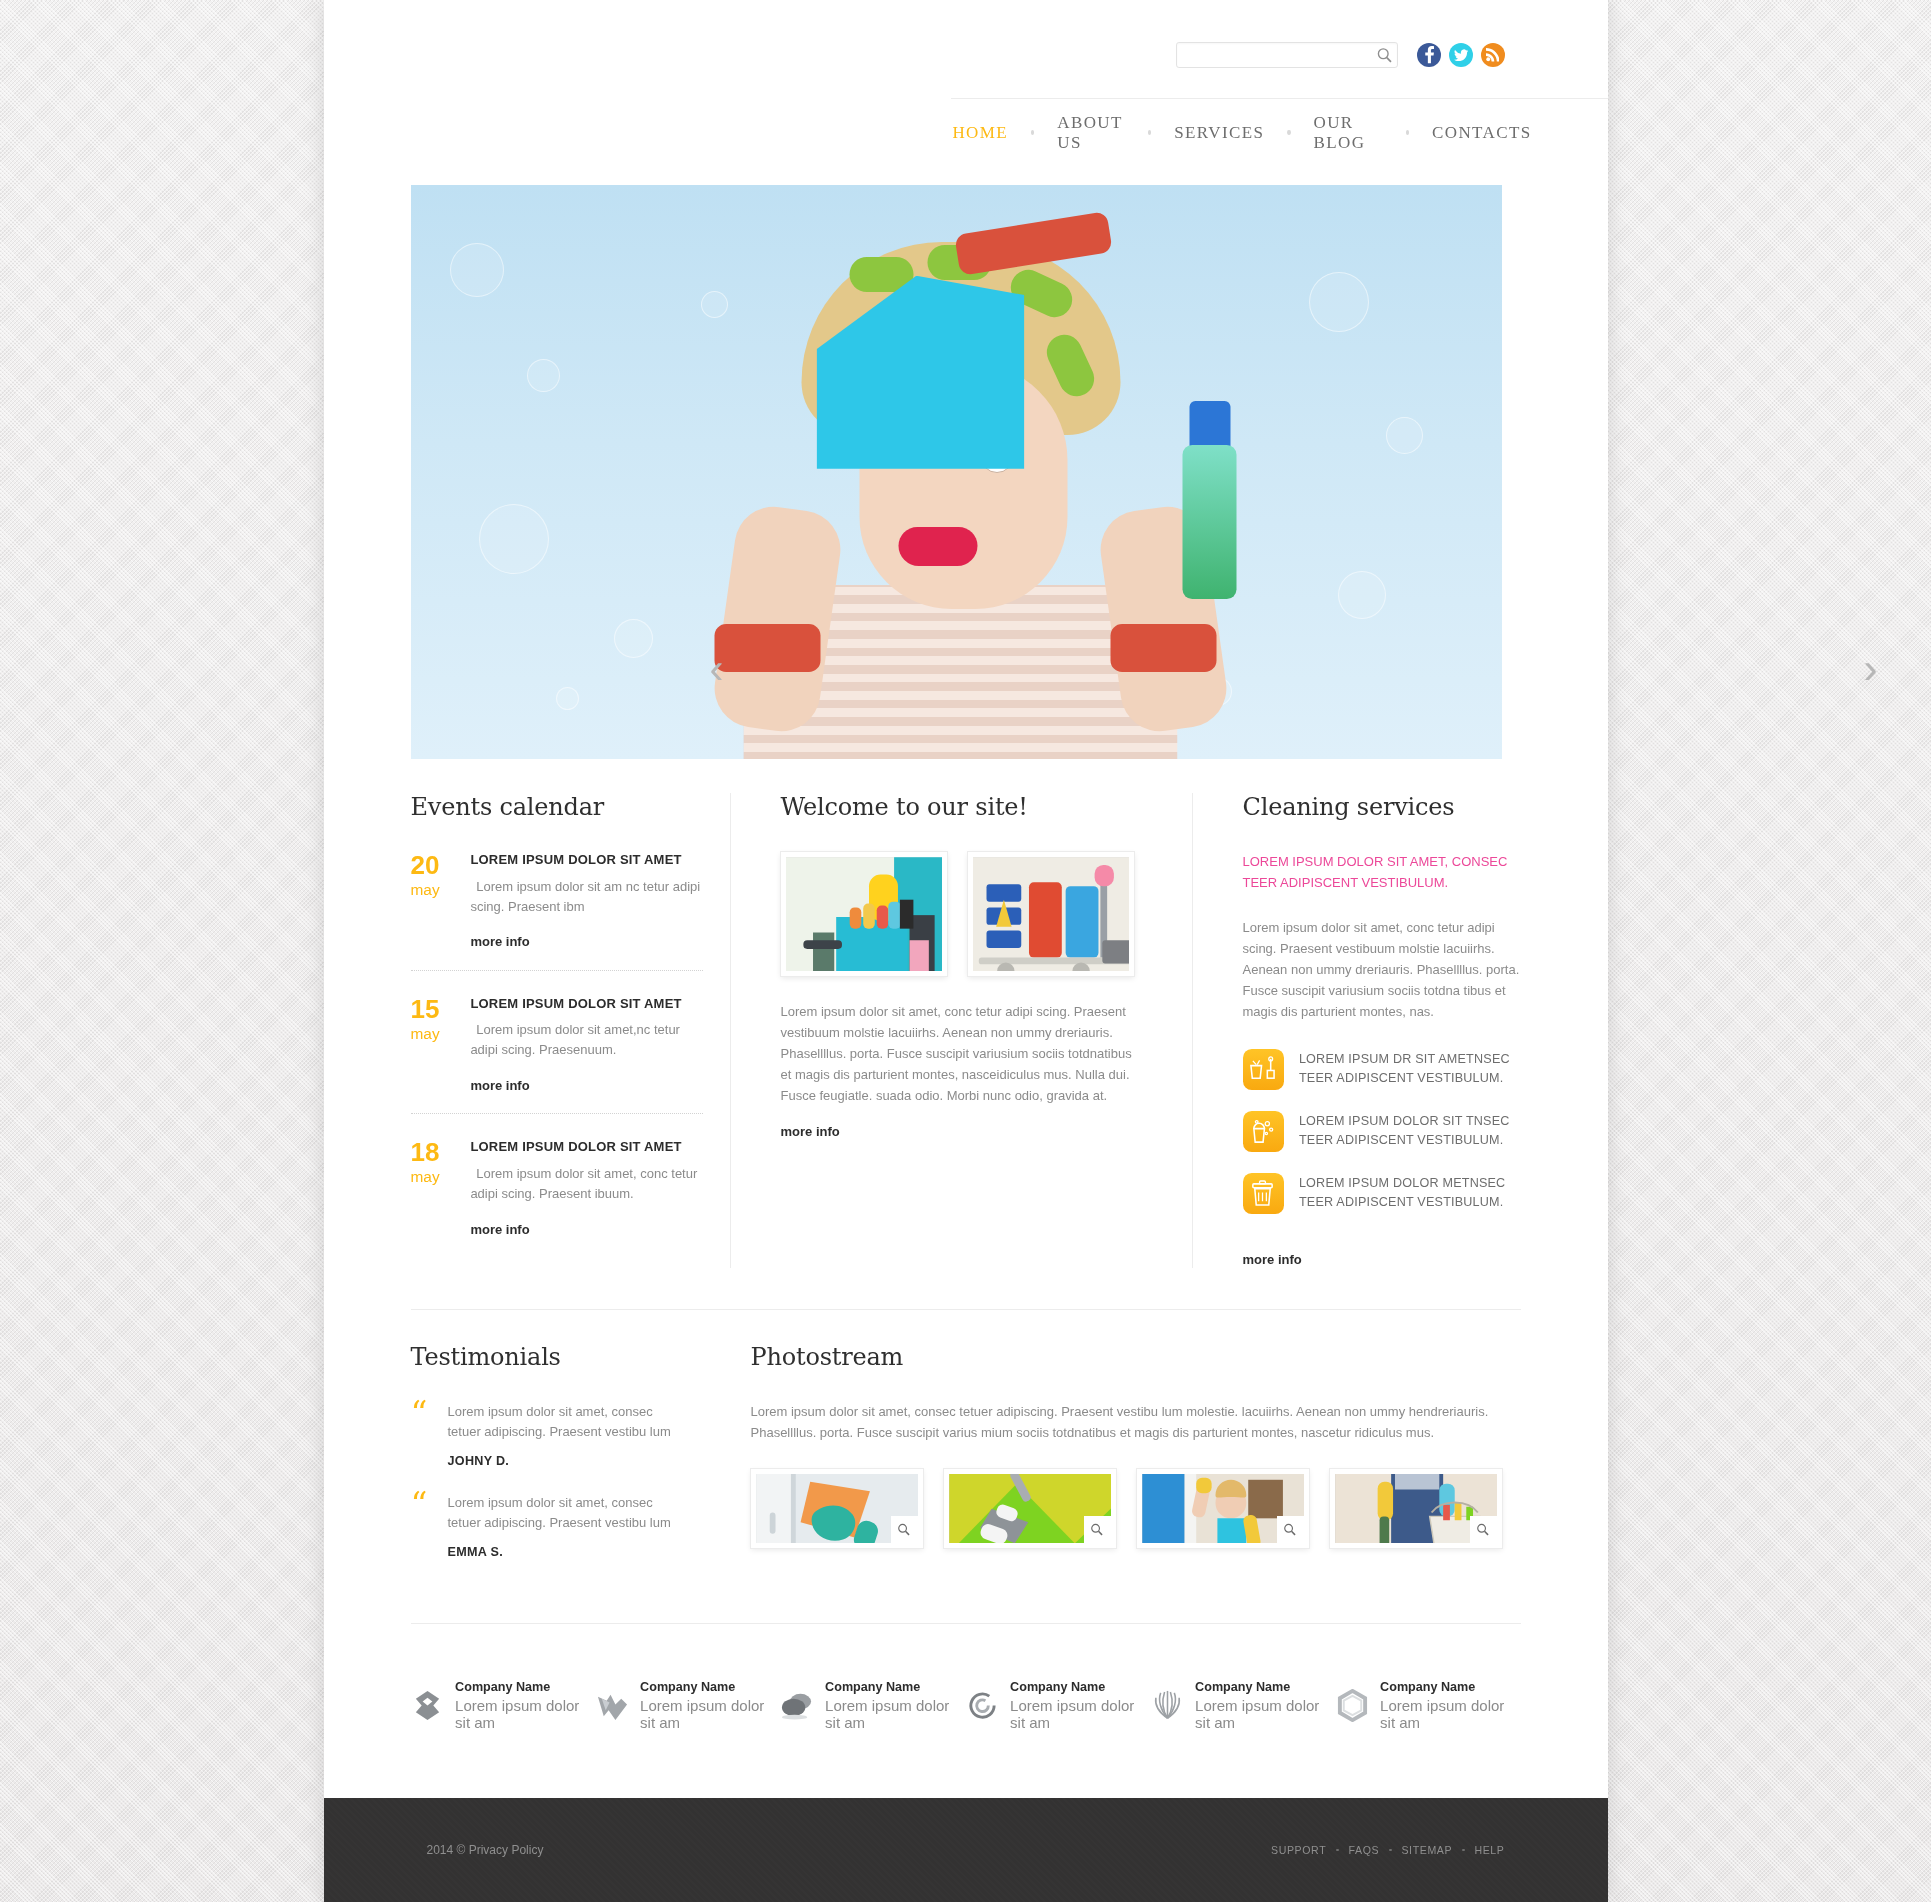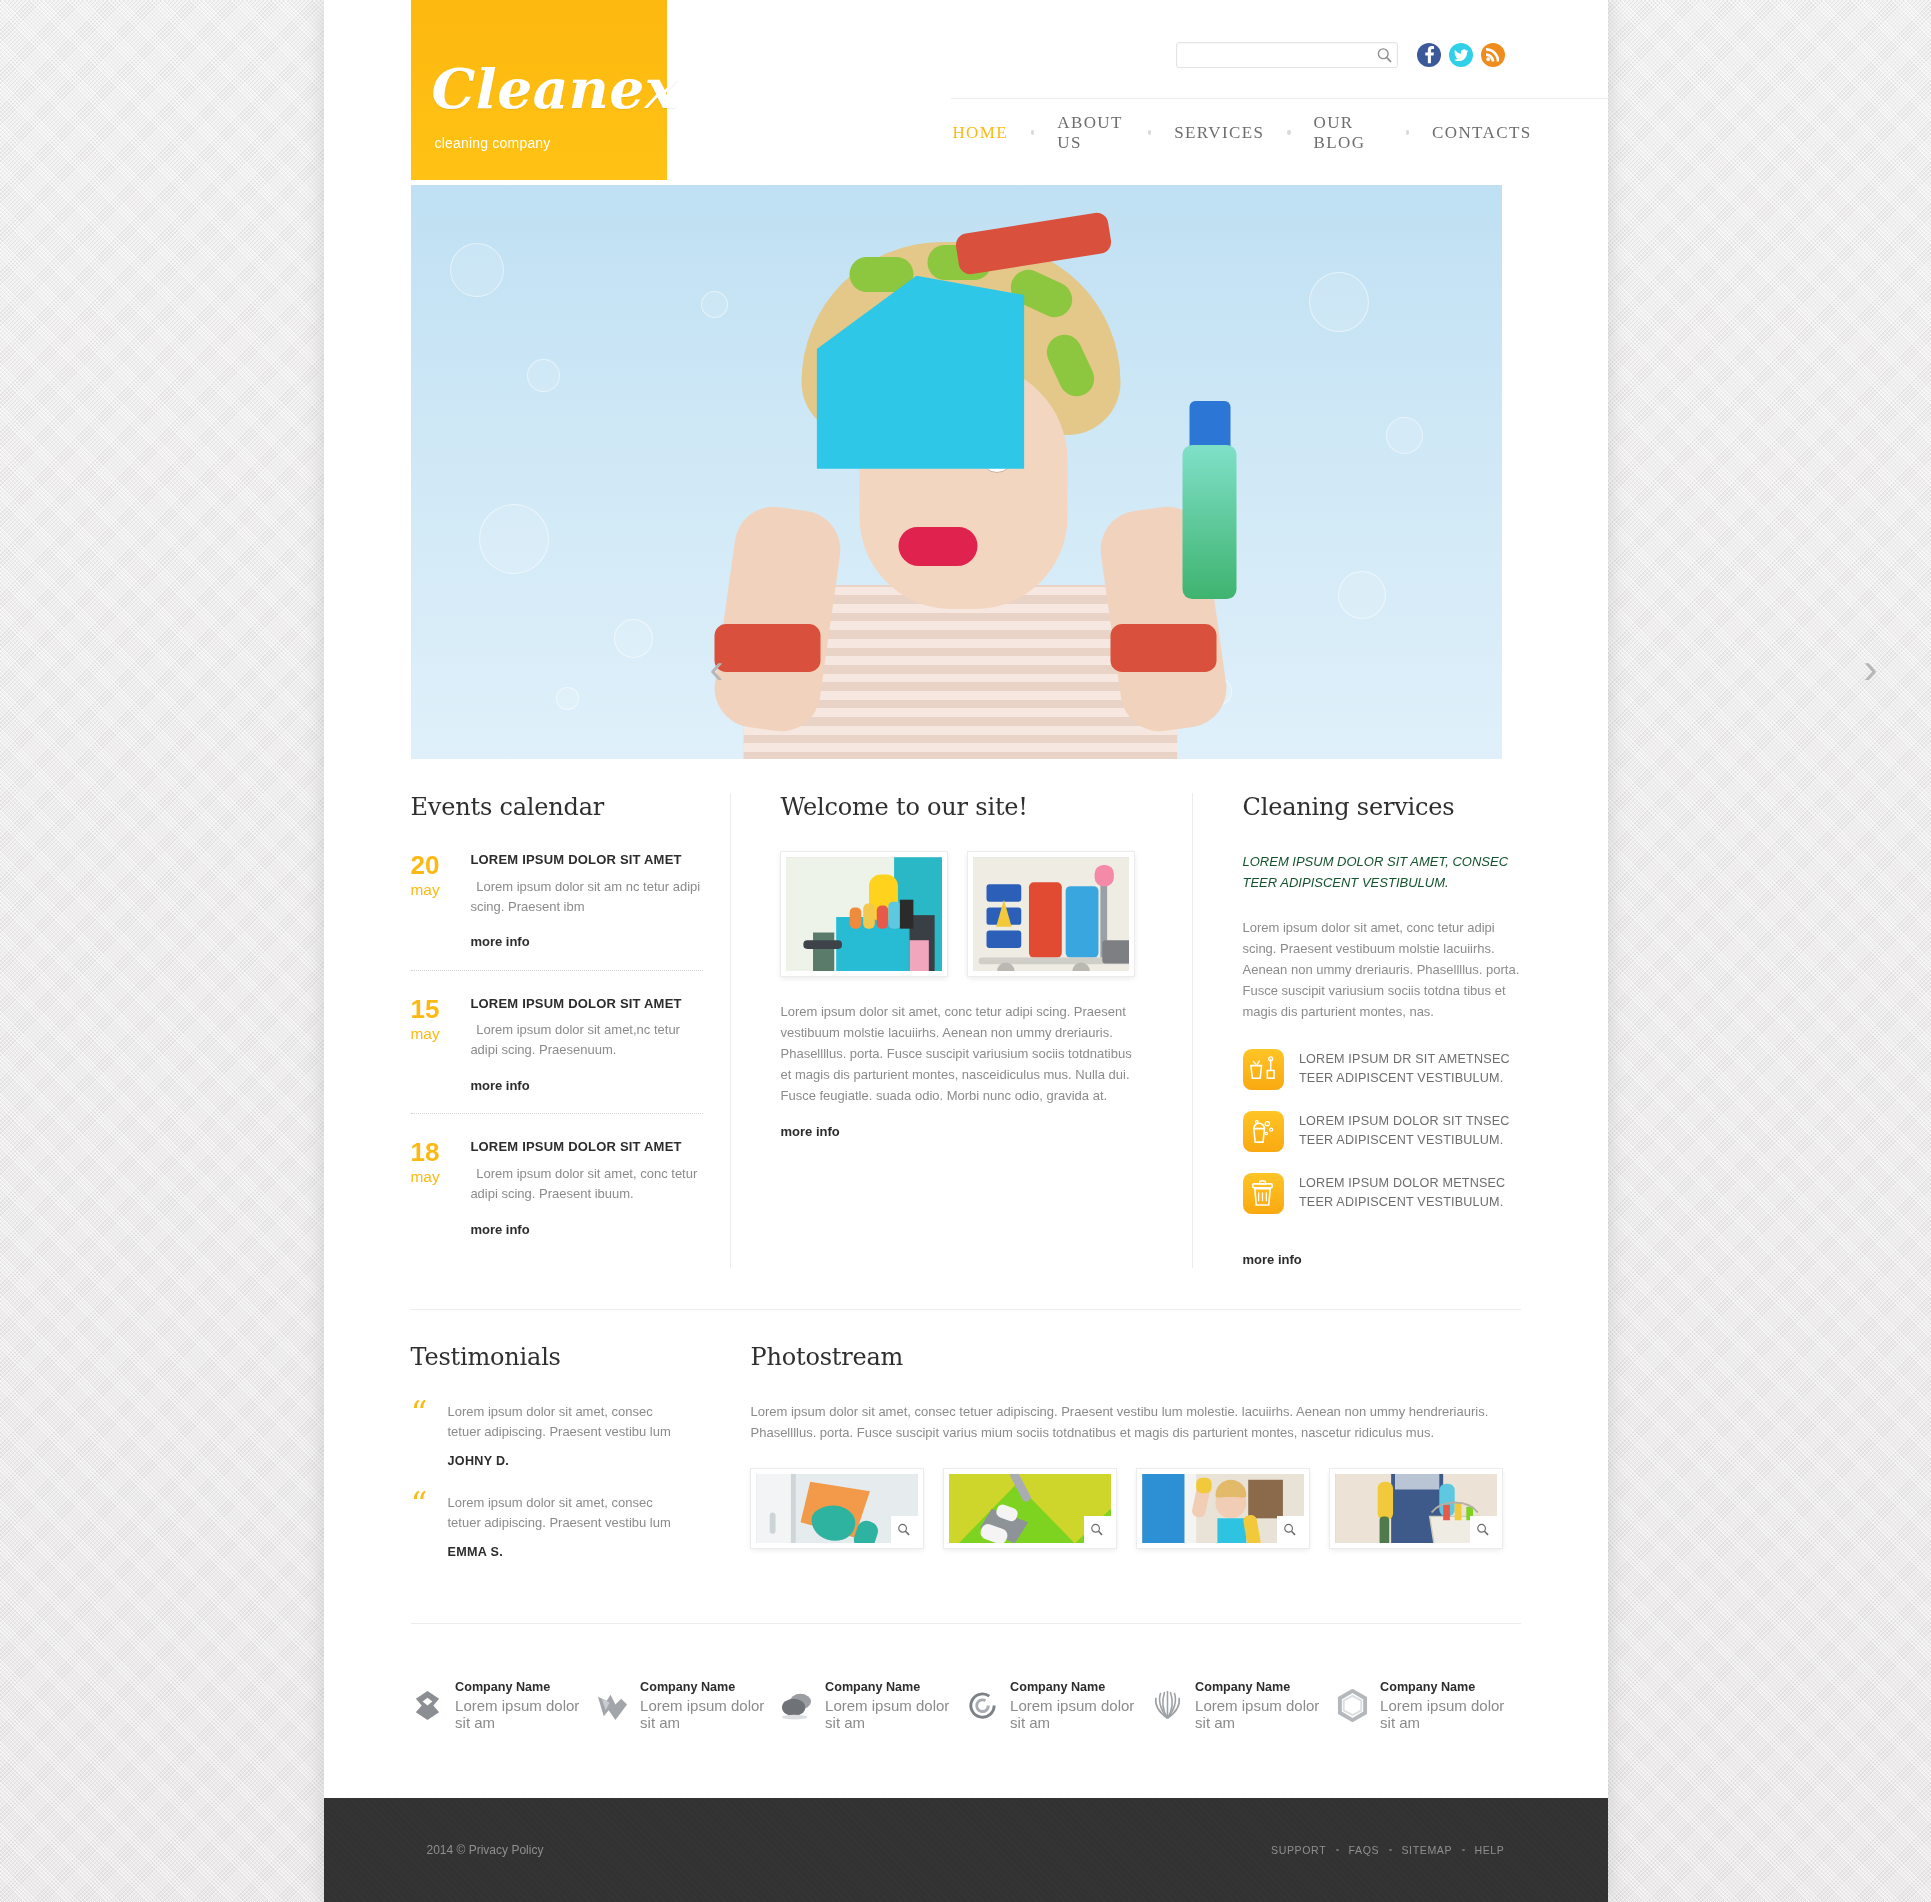--- a/index.html
+++ b/index.html
@@ -170,21 +170,21 @@
   }
   .wel-imgs { display: flex; gap: 21px; margin-bottom: 25px; }
   .wel-img {
     width: 166px; height: 124px; background: #ddd;
     border: 5.8px solid #fff; box-shadow: 0 0 0 1px #ececec, 0 1.9px 5.8px rgba(0,0,0,.1);
     overflow: hidden; position: relative;
   }
   .wel-body { font-size: 13px; color: #8b8b8b; line-height: 1.62; }
   
   .sv-lead {
-    font-size: 13px; color: #14532d; line-height: 1.6; margin-bottom: 23px; font-style: italic;
+    font-size: 13px; color: #ec4899; line-height: 1.6; margin-bottom: 23px;
   }
   .sv-body { font-size: 13px; color: #8b8b8b; line-height: 1.62; margin-bottom: 27px; }
   .sv-item { display: flex; align-items: center; margin-bottom: 21px; }
   .sv-icon {
     width: 41px; height: 41px; flex: none; border-radius: 8.7px;
     background: linear-gradient(180deg,#ffc426,#f9a910);
     margin-right: 15.4px; position: relative;
   }
   .sv-icon svg { position: absolute; left: 6.8px; top: 6.8px; }
   .sv-text { font-size: 12.6px; color: #6d6d6d; line-height: 1.5; letter-spacing: 0.2px; }
@@ -233,24 +233,20 @@
   .flinks { display: flex; align-items: center; }
   .flinks a { font-size: 10.6px; color: #8f8f8f; text-decoration: none; letter-spacing: 0.6px; }
   .fsep { width: 2.9px; height: 2.9px; border-radius: 50%; background: #6e6e6e; margin: 0 9.7px; }
 </style>
 </head>
 <body>
 
 <div class="page">
 
   <div class="header">
-    <a class="logo-box" href="#">
-      <span class="logo-name">Cleanex</span>
-      <span class="logo-tag">cleaning company</span>
-    </a>
 
     <div class="search-wrap">
       <div class="search-field">
         <input type="text" value="" placeholder="" style="">
         <button class="search-btn">
           <svg width="17.4" height="17.4" viewBox="0 0 18 18">
             <circle cx="7.5" cy="7" r="5" fill="none" stroke="#8e8e8e" stroke-width="1.4"></circle>
             <line x1="11.2" y1="11" x2="15.5" y2="15.3" stroke="#8e8e8e" stroke-width="1.8"></line>
           </svg>
         </button>

